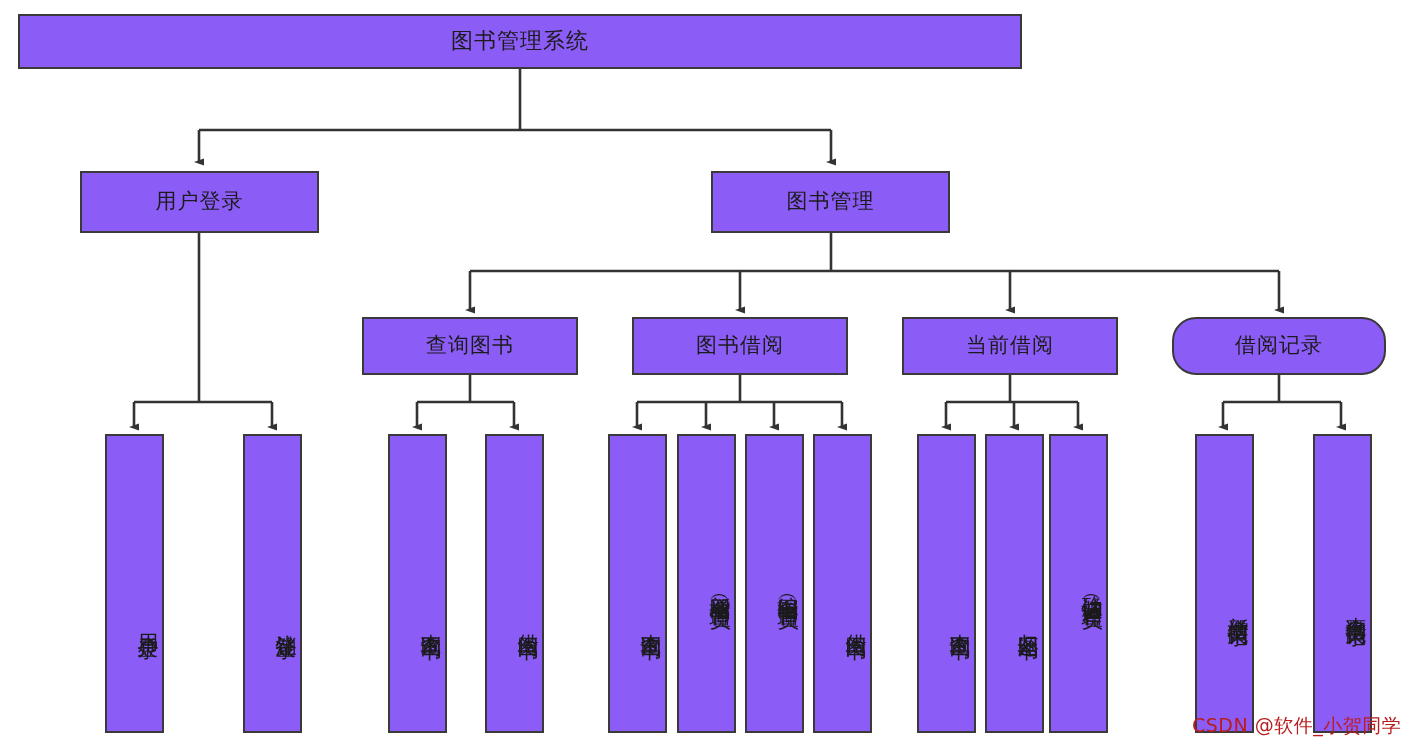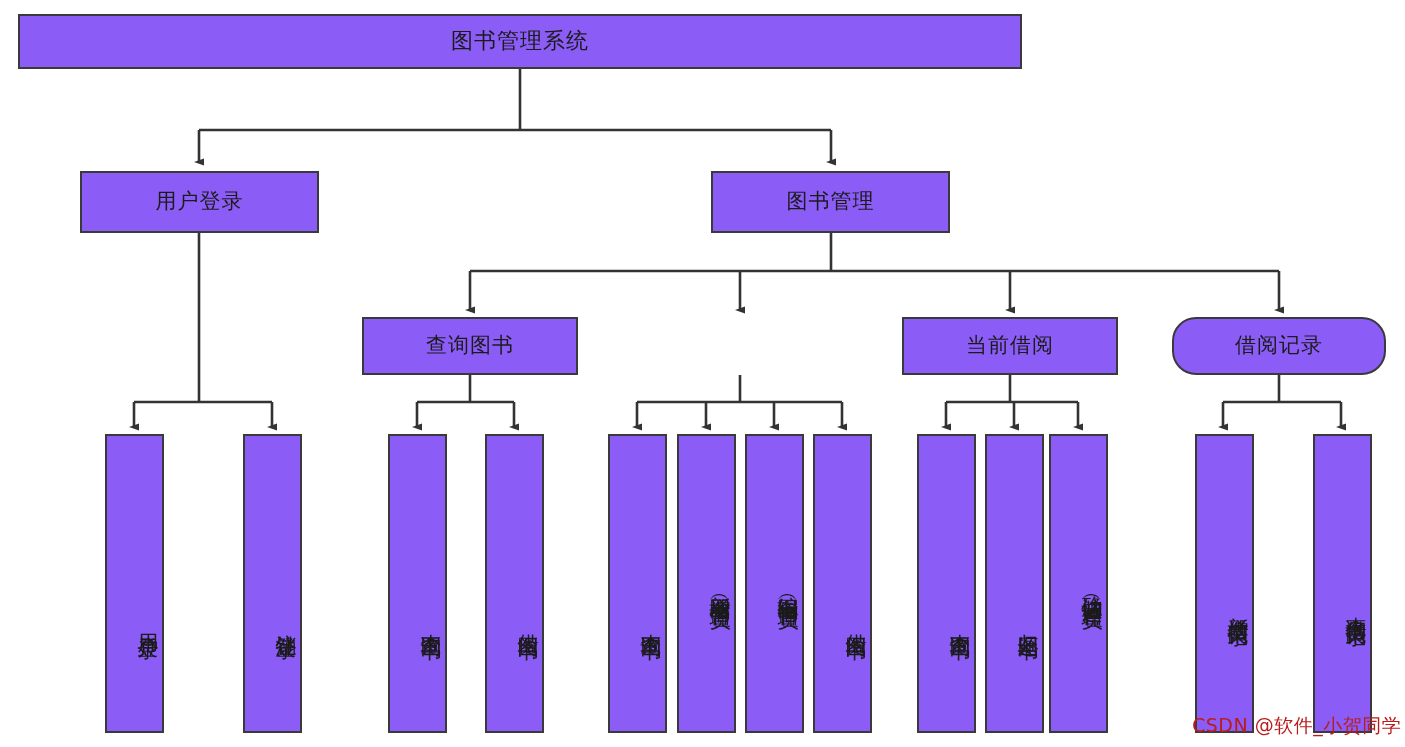--- a/index.html
+++ b/index.html
@@ -136,20 +136,23 @@
   <div class="node h" style="left:80px; top:171px; width:239px; height:62px;">
     <span>用户登录</span>
   </div>
   <div class="node h" style="left:711px; top:171px; width:239px; height:62px;">
     <span>图书管理</span>
   </div>
 
   <div class="node h" style="left:362px; top:317px; width:216px; height:58px;">
     <span>查询图书</span>
   </div>
+  <div class="node h" style="left:632px; top:317px; width:216px; height:58px;">
+    <span>图书借阅</span>
+  </div>
   <div class="node h" style="left:902px; top:317px; width:216px; height:58px;">
     <span>当前借阅</span>
   </div>
   <div class="node h" style="left:1172px; top:317px; width:214px; height:58px;border-radius:24px;">
     <span>借阅记录</span>
   </div>
 
   <div class="node v mid" style="left:105px; top:434px; width:59px; height:299px;">
     <span class="vtext">用户登录</span>
   </div>

